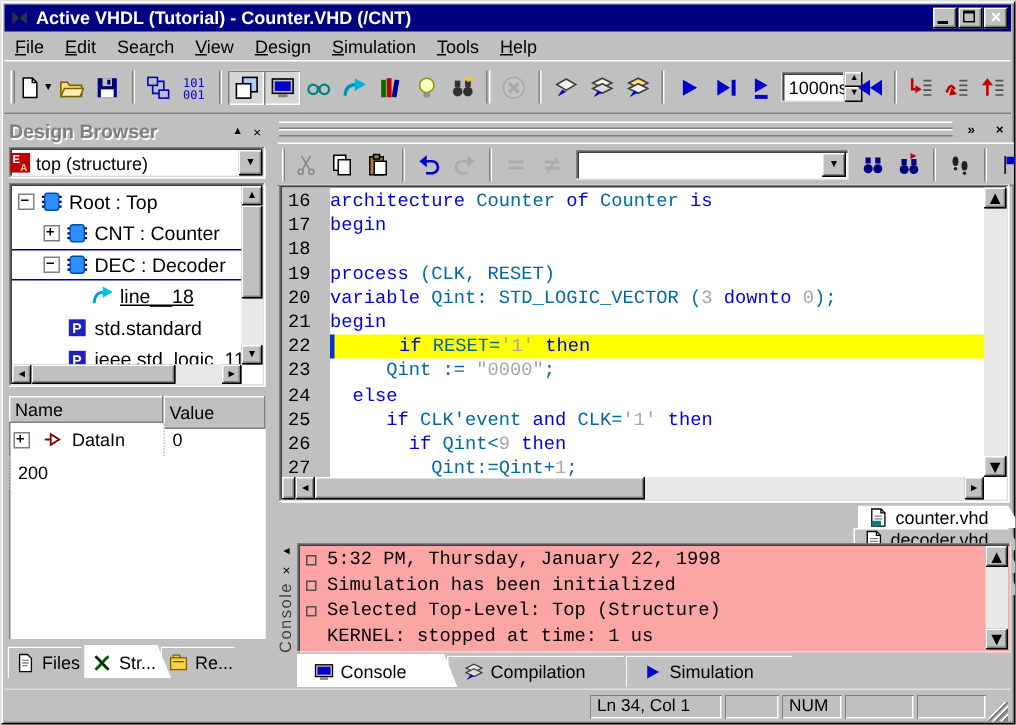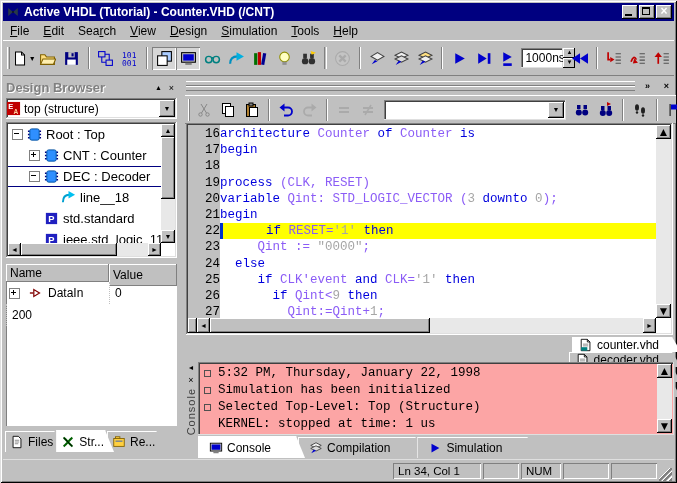--- a/index.html
+++ b/index.html
@@ -89,28 +89,28 @@
   .grip-lines:before{content:"";position:absolute;left:0;right:0;top:3px;border-top:1px solid #808080;border-bottom:1px solid #fff;}
   #grip-strip .small-btn{margin-left:6px;font-weight:bold;}
   #ed-toolbar{left:185px;top:95px;width:489px;height:27px;padding-left:2px;}
   .combo-sm{width:185px;height:20px;background:#fff;display:flex;align-items:center;margin:0 4px;
     box-shadow:inset -1px -1px 0 #dfdfdf,inset 1px 1px 0 #808080,inset 2px 2px 0 #404040;}
   .combo-sm input{flex:1;border:0;outline:0;margin-left:3px;font:12px "Liberation Sans",sans-serif;background:transparent;min-width:10px;}
   
   #editor{left:186px;top:123px;width:487px;height:212px;background:#fff;}
   .gutter{position:absolute;left:2px;top:2px;width:32px;bottom:17px;background:#c0c0c0;
     font:12.5px/16.2px "Liberation Mono",monospace;color:#000;padding-top:1px;}
-  .gutter div{padding-left:4px;height:16.2px;text-align:right;}
+  .gutter div{padding-left:4px;height:16.2px;}
   .code{position:absolute;left:34px;top:2px;right:17px;bottom:17px;overflow:hidden;
     font:12.5px/16.2px "Liberation Mono",monospace;white-space:pre;padding-top:1px;}
   .cl{height:16.2px;position:relative;}
   .cl.hl{background:#ffff00;padding-left:28px;}
   .cl.hl:before{content:"";position:absolute;left:0;top:0;bottom:0;width:3px;background:#0033cc;}
   .cl.hl .lt{padding-left:3px;display:inline-block;}
-  .tk-k{color:#0000dd;}.tk-p{color:#8b5cf6;}.tk-l{color:#a6a6a6;}
+  .tk-k{color:#0000dd;}.tk-p{color:#0369a1;}.tk-l{color:#a6a6a6;}
   #ed-vscroll{right:2px;top:2px;bottom:17px;width:15px;}
   #ed-vscroll .sb-btn{width:15px;}
   #ed-vscroll .sb-thumb{width:15px;}
   #ed-hscroll{left:2px;right:17px;bottom:2px;height:15px;}
   #ed-hscroll .sb-btn{height:15px;line-height:15px;}
   #ed-hscroll .sb-thumb{height:15px;}
   .pane-split{width:9px;height:15px;background:#c0c0c0;flex:none;box-shadow:inset -1px -1px 0 #000,inset 1px 1px 0 #fff,inset -2px -2px 0 #808080;}
   #doc-tabs{left:186px;top:337px;width:488px;height:21px;flex-direction:column;}
   
   #console{left:184px;top:362px;width:490px;height:96px;}
@@ -439,21 +439,21 @@
             <i></i>
           </span>
           <span class="ic" style="width:15px;height:15px">
             <svg viewBox="0 0 16 16">
               <path d="M1 4.5h2M1 8h2M1 11.5h2M13 4.5h2M13 8h2M13 11.5h2" stroke="#000080" stroke-width="1.6"></path>
               <rect x="3" y="2" width="10" height="12" rx="2" fill="#2f8fff" stroke="#0050a0"></rect>
             </svg>
           </span>
           <span>DEC : Decoder</span>
         </div>
-        <div class="tree-row" style="padding-left: 38px;">
+        <div class="tree-row" style="padding-left: 38px; text-decoration: underline;">
           <span class="expander none"></span>
           <span class="ic" style="width:15px;height:15px">
             <svg viewBox="0 0 16 16">
               <path d="M2 13q0-8 7-8" fill="none" stroke="#00a0d0" stroke-width="2"></path>
               <path d="M8 1l7 4-7 4z" fill="#00c0f0"></path>
             </svg>
           </span>
           <span>line__18</span>
         </div>
         <div class="tree-row" style="padding-left: 21px;">

